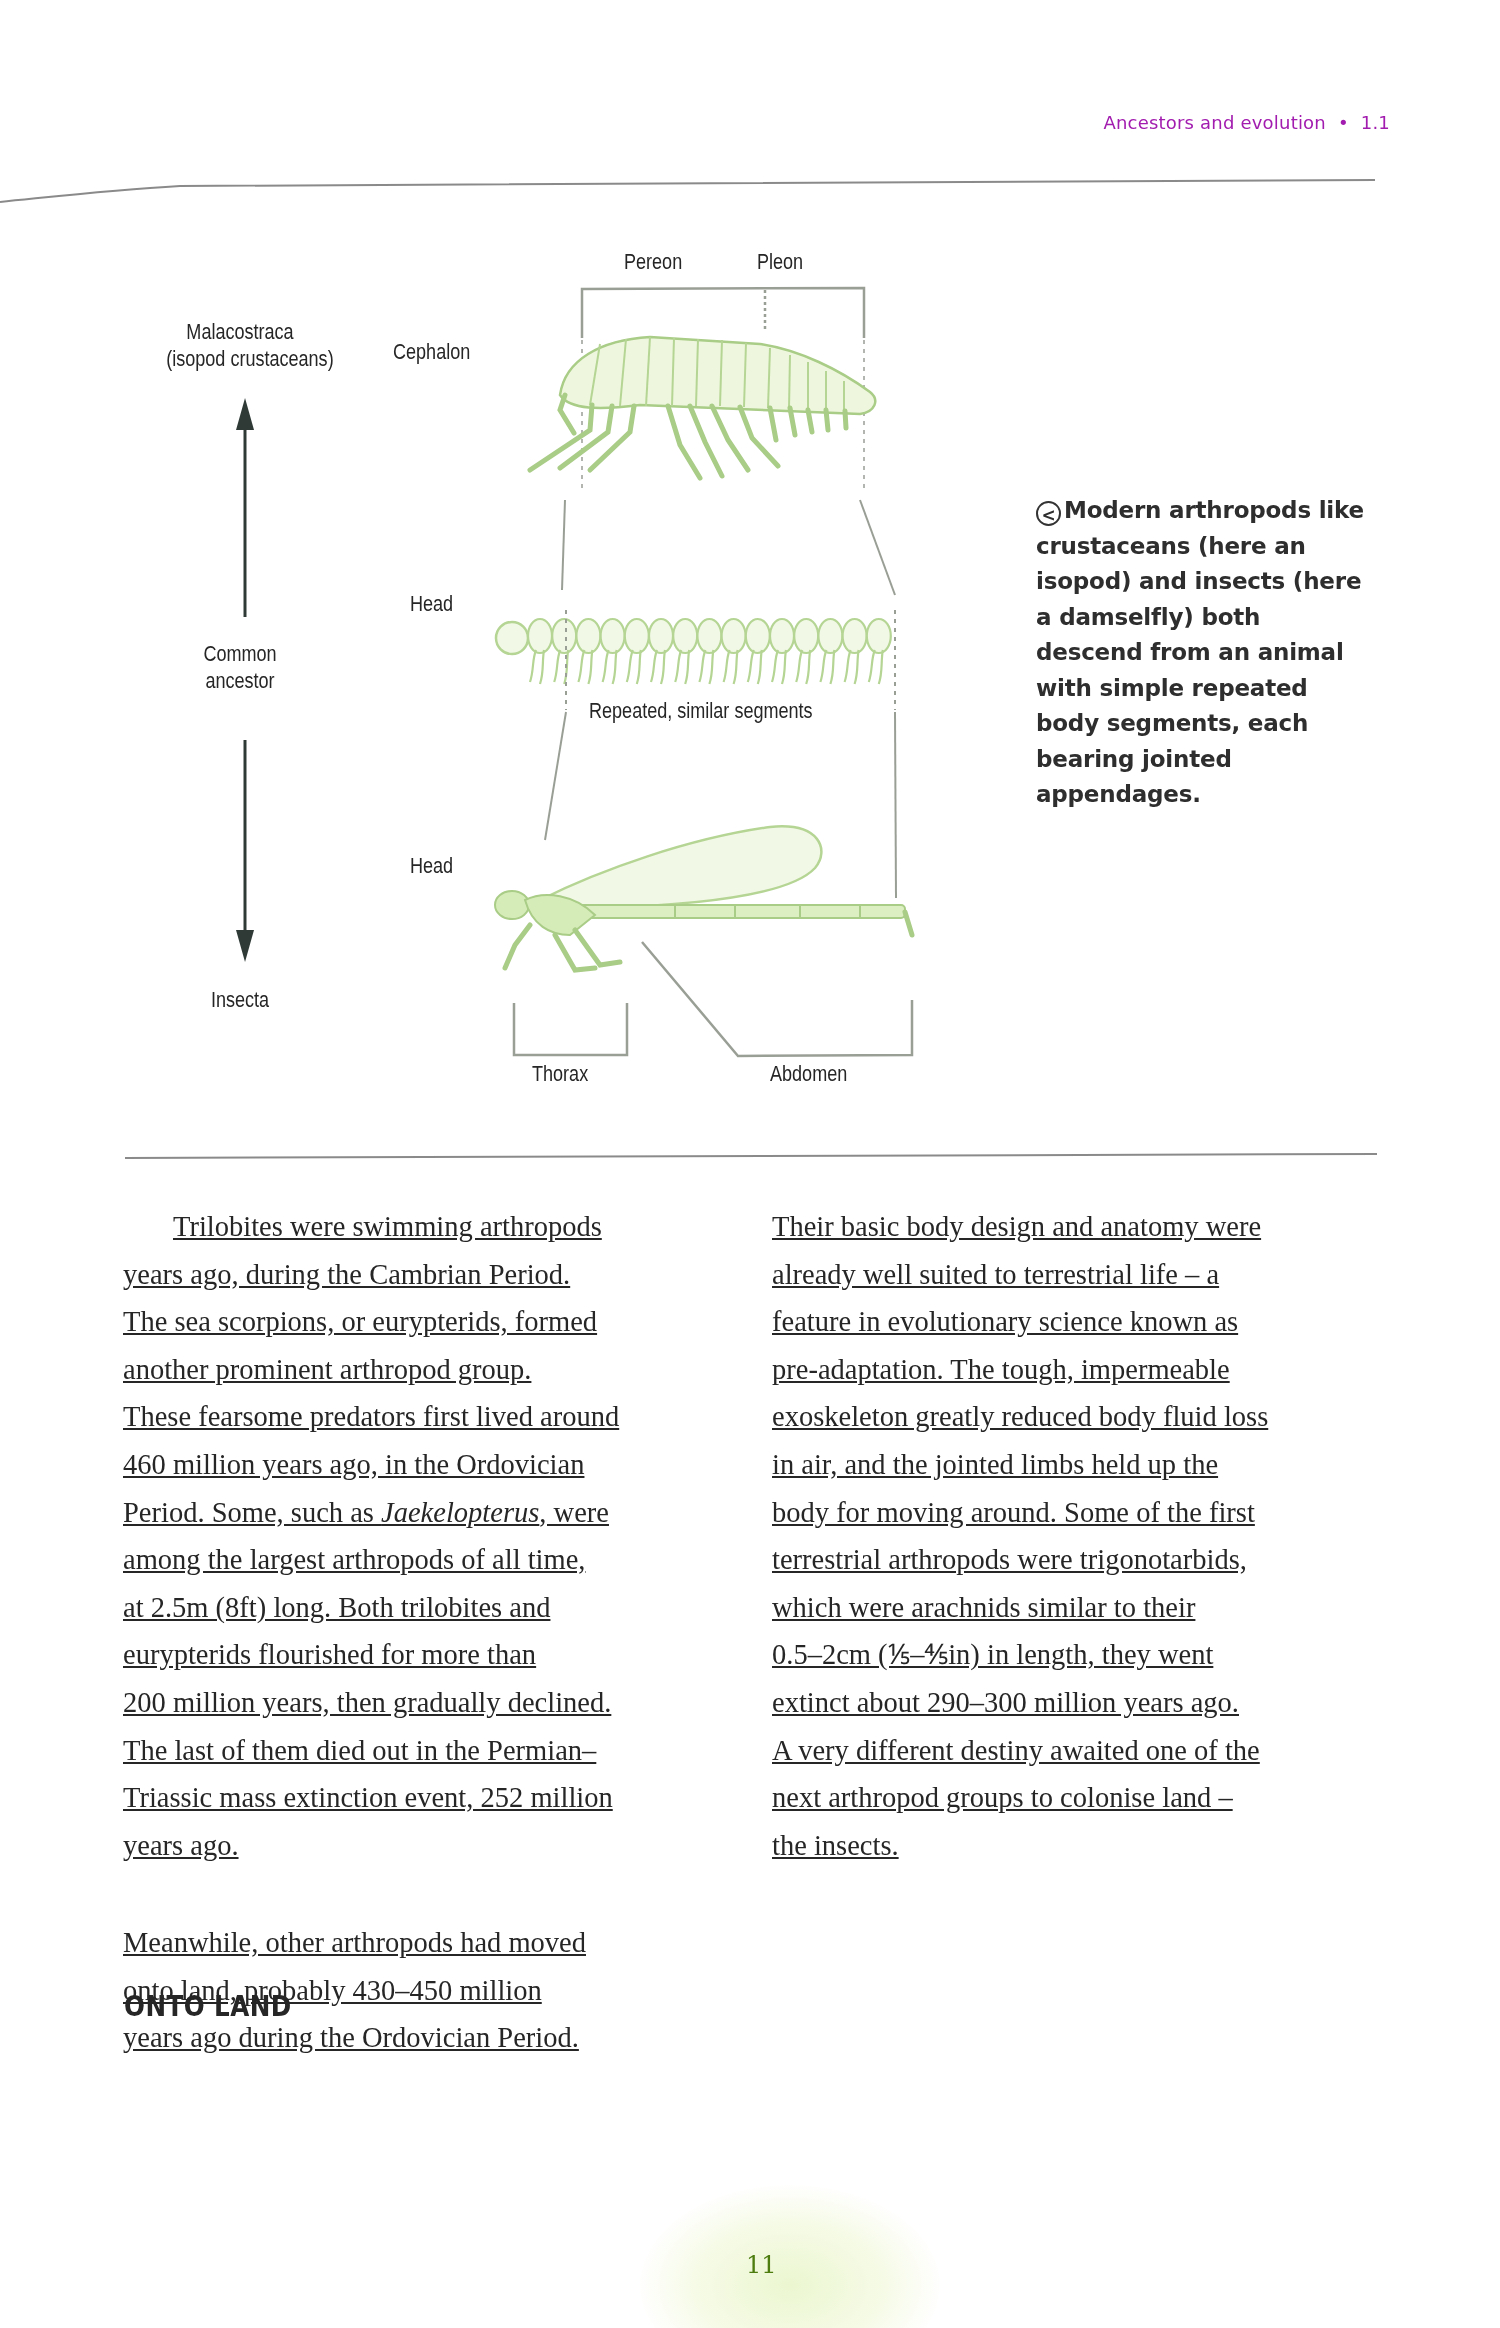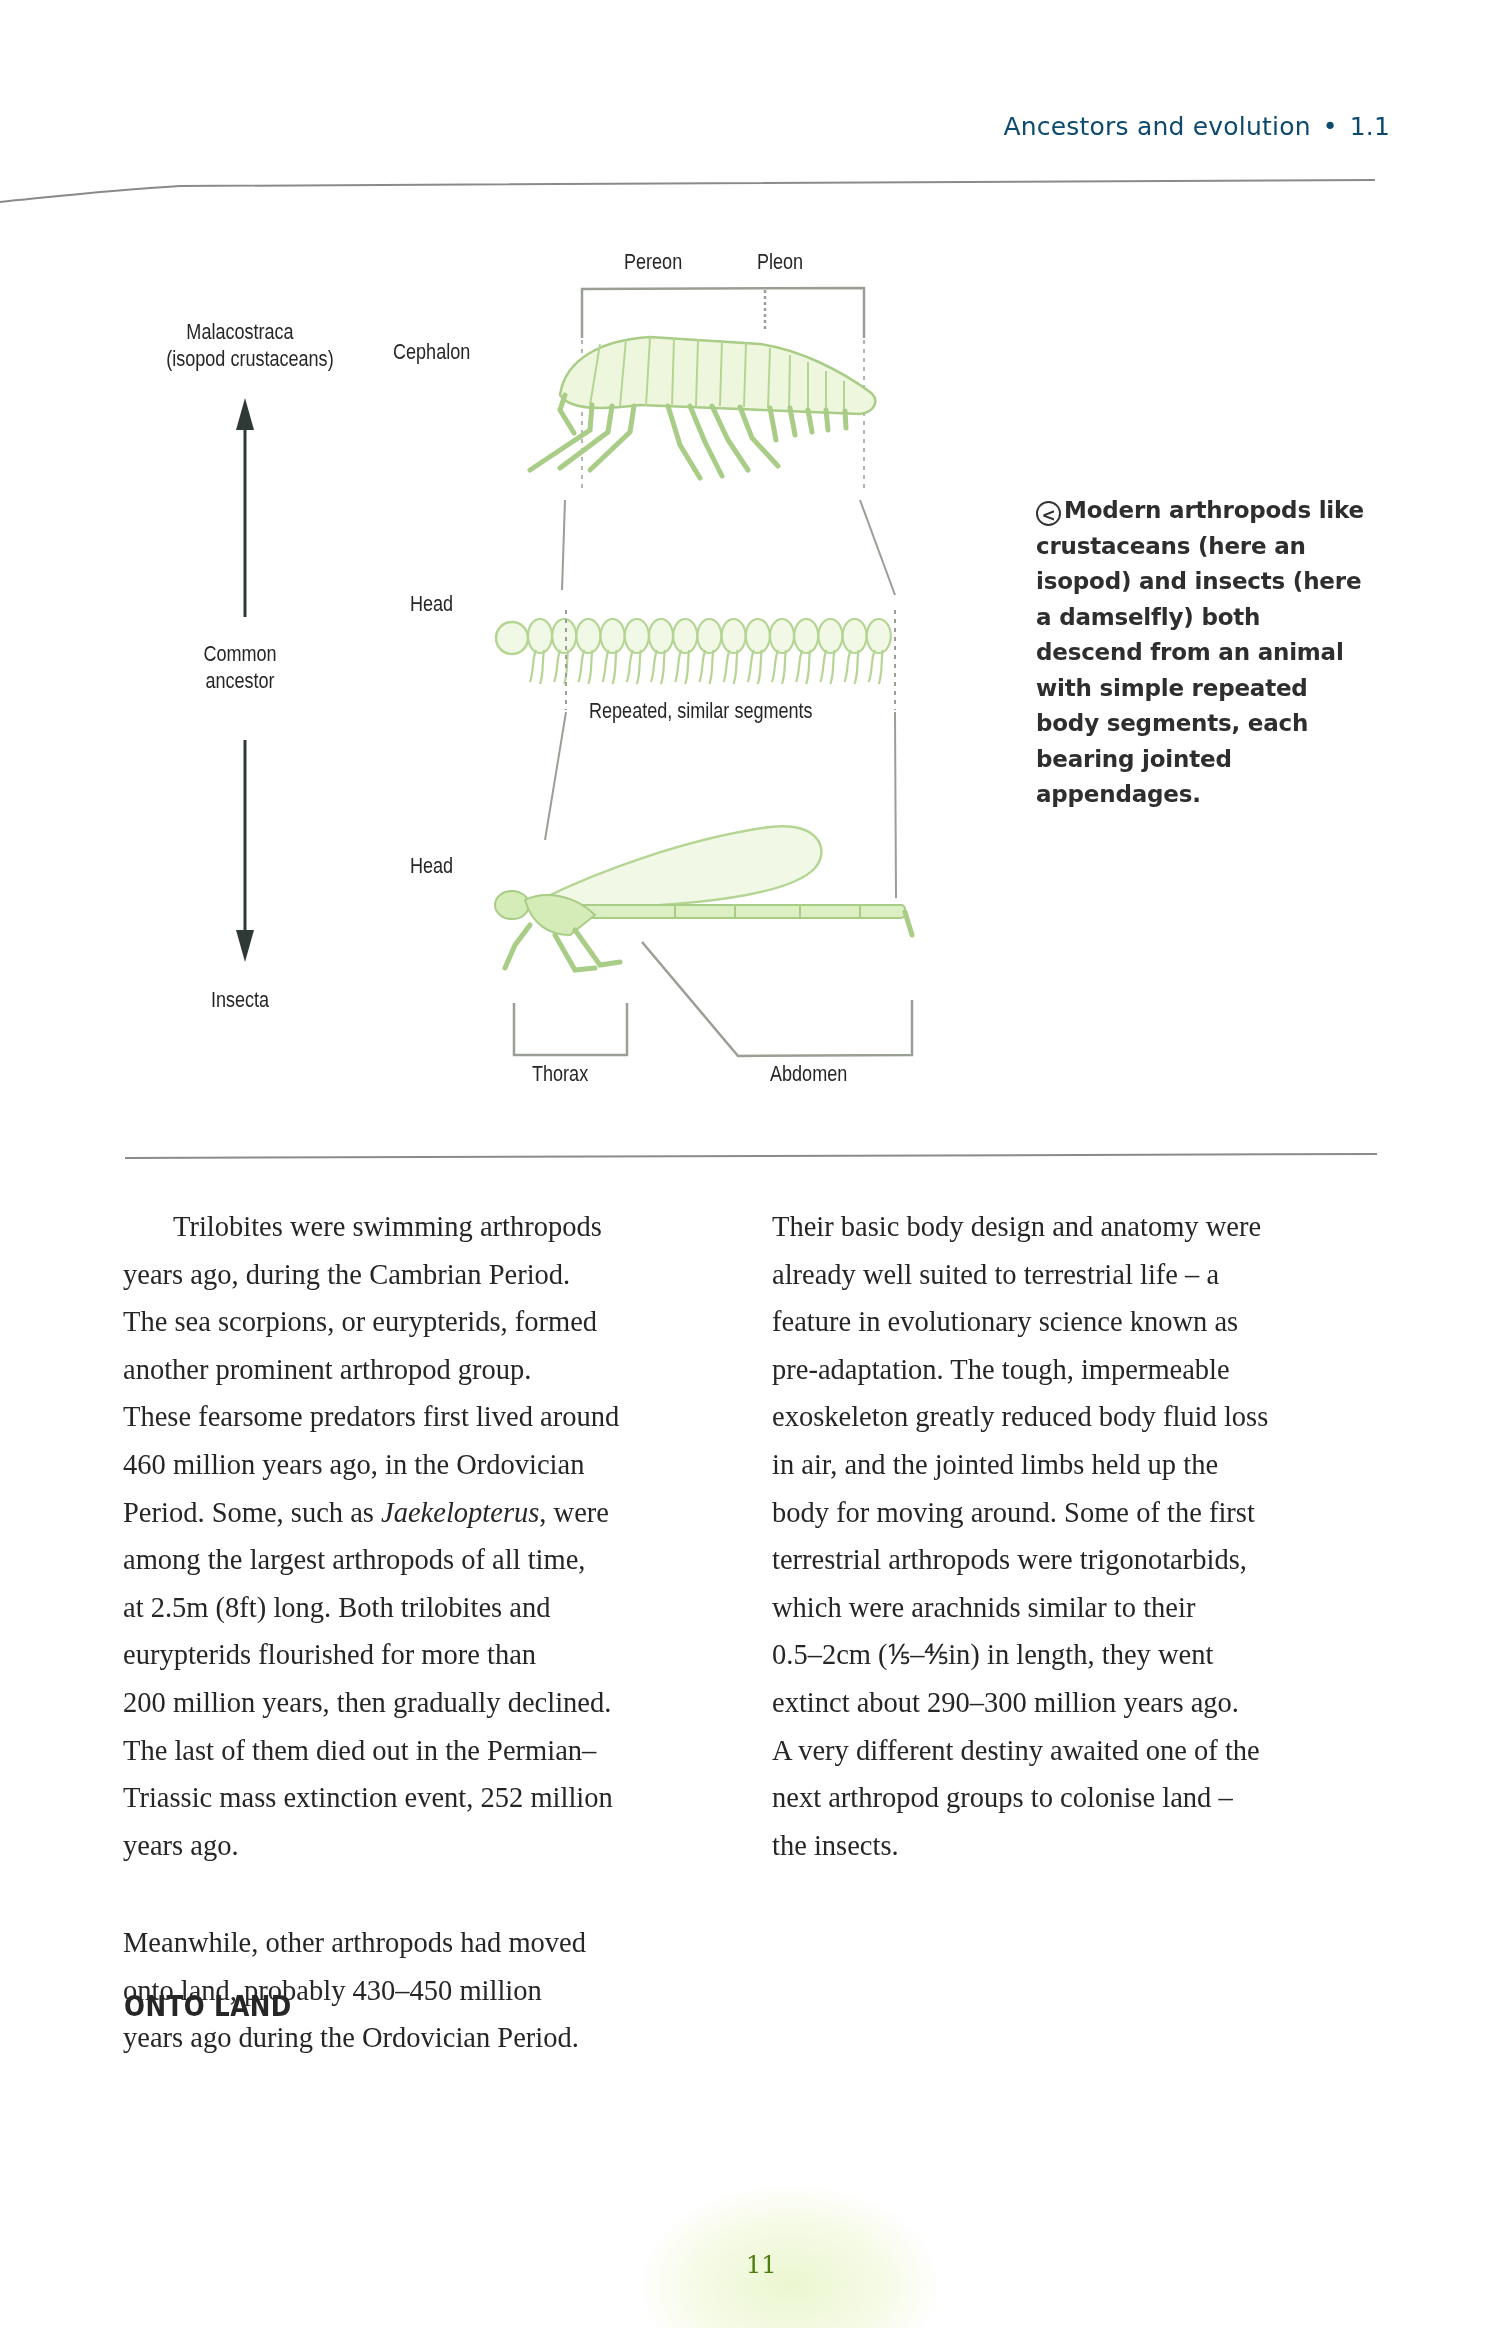--- a/index.html
+++ b/index.html
@@ -1,29 +1,29 @@
 <!DOCTYPE html>
 <html><head>
   <meta charset="utf-8">
   <style>
     html, body { margin: 0; padding: 0; background: #ffffff; }
     body { width: 1500px; height: 2328px; position: relative; overflow: hidden; color: #2a2a2a; }
     .abs { position: absolute; }
-    .running-head { right: 110px; top: 112px; font-family: "DejaVu Sans", sans-serif; font-size: 25px; color: #0c4a6e; letter-spacing: 0.2px; white-space: nowrap; }
+    .running-head { right: 110px; top: 112px; font-family: "DejaVu Sans", sans-serif; font-size: 18px; color: #a21caf; letter-spacing: 0.2px; white-space: nowrap; }
     .running-head .dot { margin: 0 12px; }
     .label { font-family: "Liberation Sans", sans-serif; font-size: 22px; color: #262626; white-space: nowrap; transform: scaleX(0.82); transform-origin: left top; line-height: 27px; }
     .label.center { text-align: center; transform-origin: center top; }
     .caption { left: 1036px; top: 493px; width: 330px; font-family: "DejaVu Sans", sans-serif; font-size: 23px; line-height: 35.5px; color: #2e2e2e; letter-spacing: -0.2px; font-weight: bold; }
     .caption .back-icon { display: inline-block; width: 25px; height: 25px; border: 2px solid #333; border-radius: 50%; text-align: center; line-height: 24px; font-size: 17px; margin-right: 3px; vertical-align: -3px; box-sizing: border-box; }
     .body-col { font-family: "Liberation Serif", serif; font-size: 28.5px; line-height: 47.6px; color: #262626; }
     .col-left { left: 123px; top: 1203px; width: 620px; }
     .col-right { left: 772px; top: 1203px; width: 600px; }
     .heading { left: 124px; top: 1990px; font-family: "DejaVu Sans", sans-serif; font-weight: bold; font-size: 28px; letter-spacing: 0.5px; color: #262626; transform: scaleX(0.88); transform-origin: left top; }
     .onto-text { left: 123px; top: 1919px; width: 620px; }
-    .line { white-space: nowrap; display: block; }
+    .line { white-space: nowrap; display: block; text-decoration: underline; }
     .page-num { left: 746px; top: 2251px; font-family: "DejaVu Serif", serif; font-size: 24px; color: #4d7c0f; }
     .page-glow { left: 640px; top: 2185px; width: 300px; height: 200px; border-radius: 50%; background: radial-gradient(ellipse at center, rgba(232,245,200,0.85) 0%, rgba(240,248,215,0.6) 45%, rgba(255,255,255,0) 72%); }
     em { font-style: italic; }
     svg { position: absolute; left: 0; top: 0; }
   </style>
 </head>
 <body>
 
 <div class="abs running-head">
   <span>Ancestors and evolution</span><span class="dot">•</span><span>1.1</span>

